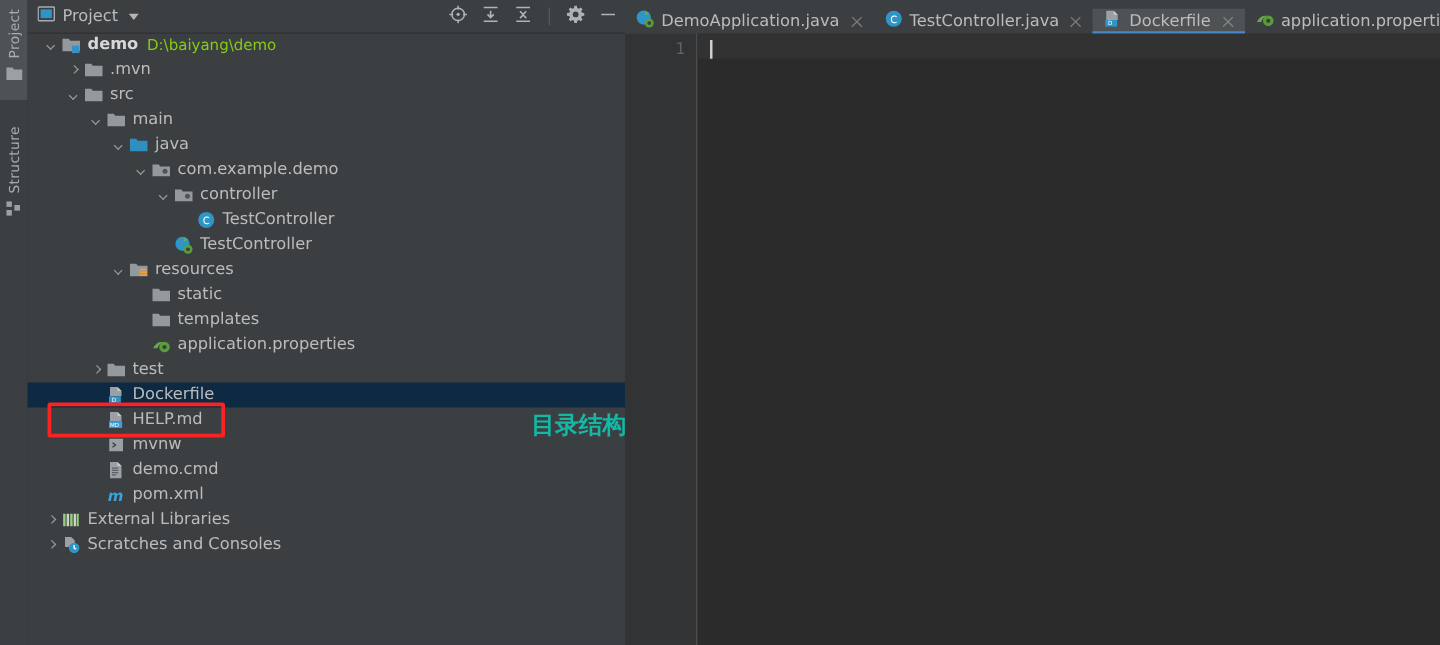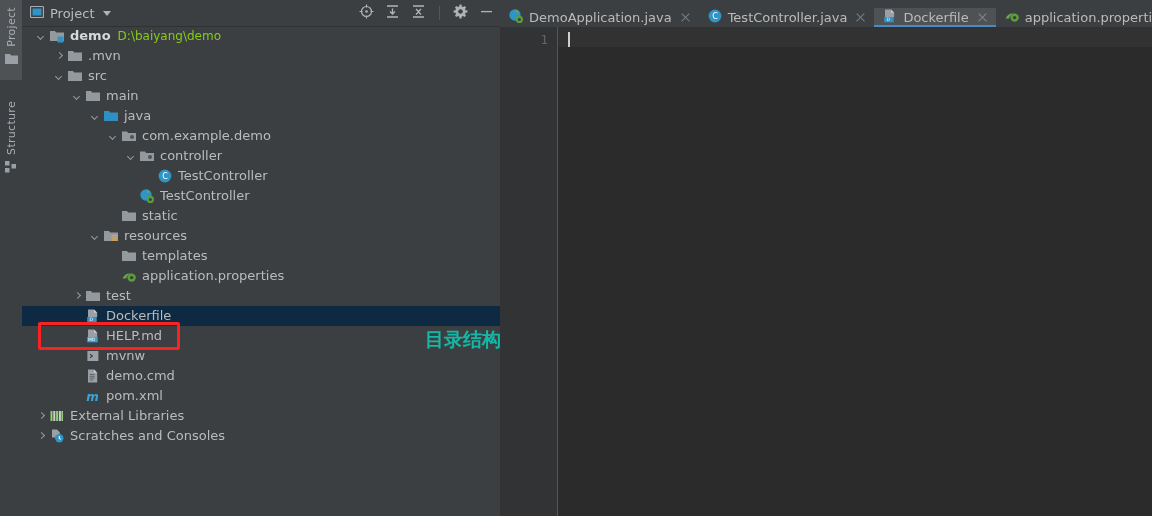--- a/index.html
+++ b/index.html
@@ -299,40 +299,40 @@
           <svg width="16" height="16" viewBox="0 0 16 16">
             <circle cx="7" cy="7" r="5.7" fill="#2f94c6"></circle>
             <path d="M8 1.6l3.4 2.2L8 5.6z" fill="#6aa84f"></path>
             <circle cx="11.4" cy="11.4" r="3.6" fill="#5a9e3a"></circle>
             <circle cx="11.4" cy="11.4" r="1.5" fill="#3c3f41"></circle>
           </svg>
         </span>
         <span class="lbl">TestController</span>
       </div>
 
-      <div class="row" style="padding-left:99px;">
-        <span class="ico">
-          <svg width="16" height="16" viewBox="0 0 16 16">
-              <path d="M1 3h5l1.2 1.6H15V13H1z" fill="#94999e"></path>
-            </svg>
-        </span>
-        <span class="lbl">static</span>
-      </div>
-
       <div class="row" style="padding-left:68px;">
         <span class="arrow down"></span>
         <span class="ico">
           <svg width="16" height="16" viewBox="0 0 16 16">
             <path d="M1 3h5l1.2 1.6H15V13H1z" fill="#94999e"></path>
             <rect x="8.6" y="7" width="6" height="1.3" fill="#e8a33d"></rect>
             <rect x="8.6" y="9.2" width="6" height="1.3" fill="#e8a33d"></rect>
             <rect x="8.6" y="11.4" width="6" height="1.3" fill="#e8a33d"></rect>
           </svg>
         </span>
         <span class="lbl">resources</span>
+      </div>
+
+      <div class="row" style="padding-left:99px;">
+        <span class="ico">
+          <svg width="16" height="16" viewBox="0 0 16 16">
+              <path d="M1 3h5l1.2 1.6H15V13H1z" fill="#94999e"></path>
+            </svg>
+        </span>
+        <span class="lbl">static</span>
       </div>
 
       <div class="row" style="padding-left:99px;">
         <span class="ico">
           <svg width="16" height="16" viewBox="0 0 16 16">
               <path d="M1 3h5l1.2 1.6H15V13H1z" fill="#94999e"></path>
             </svg>
         </span>
         <span class="lbl">templates</span>
       </div>

